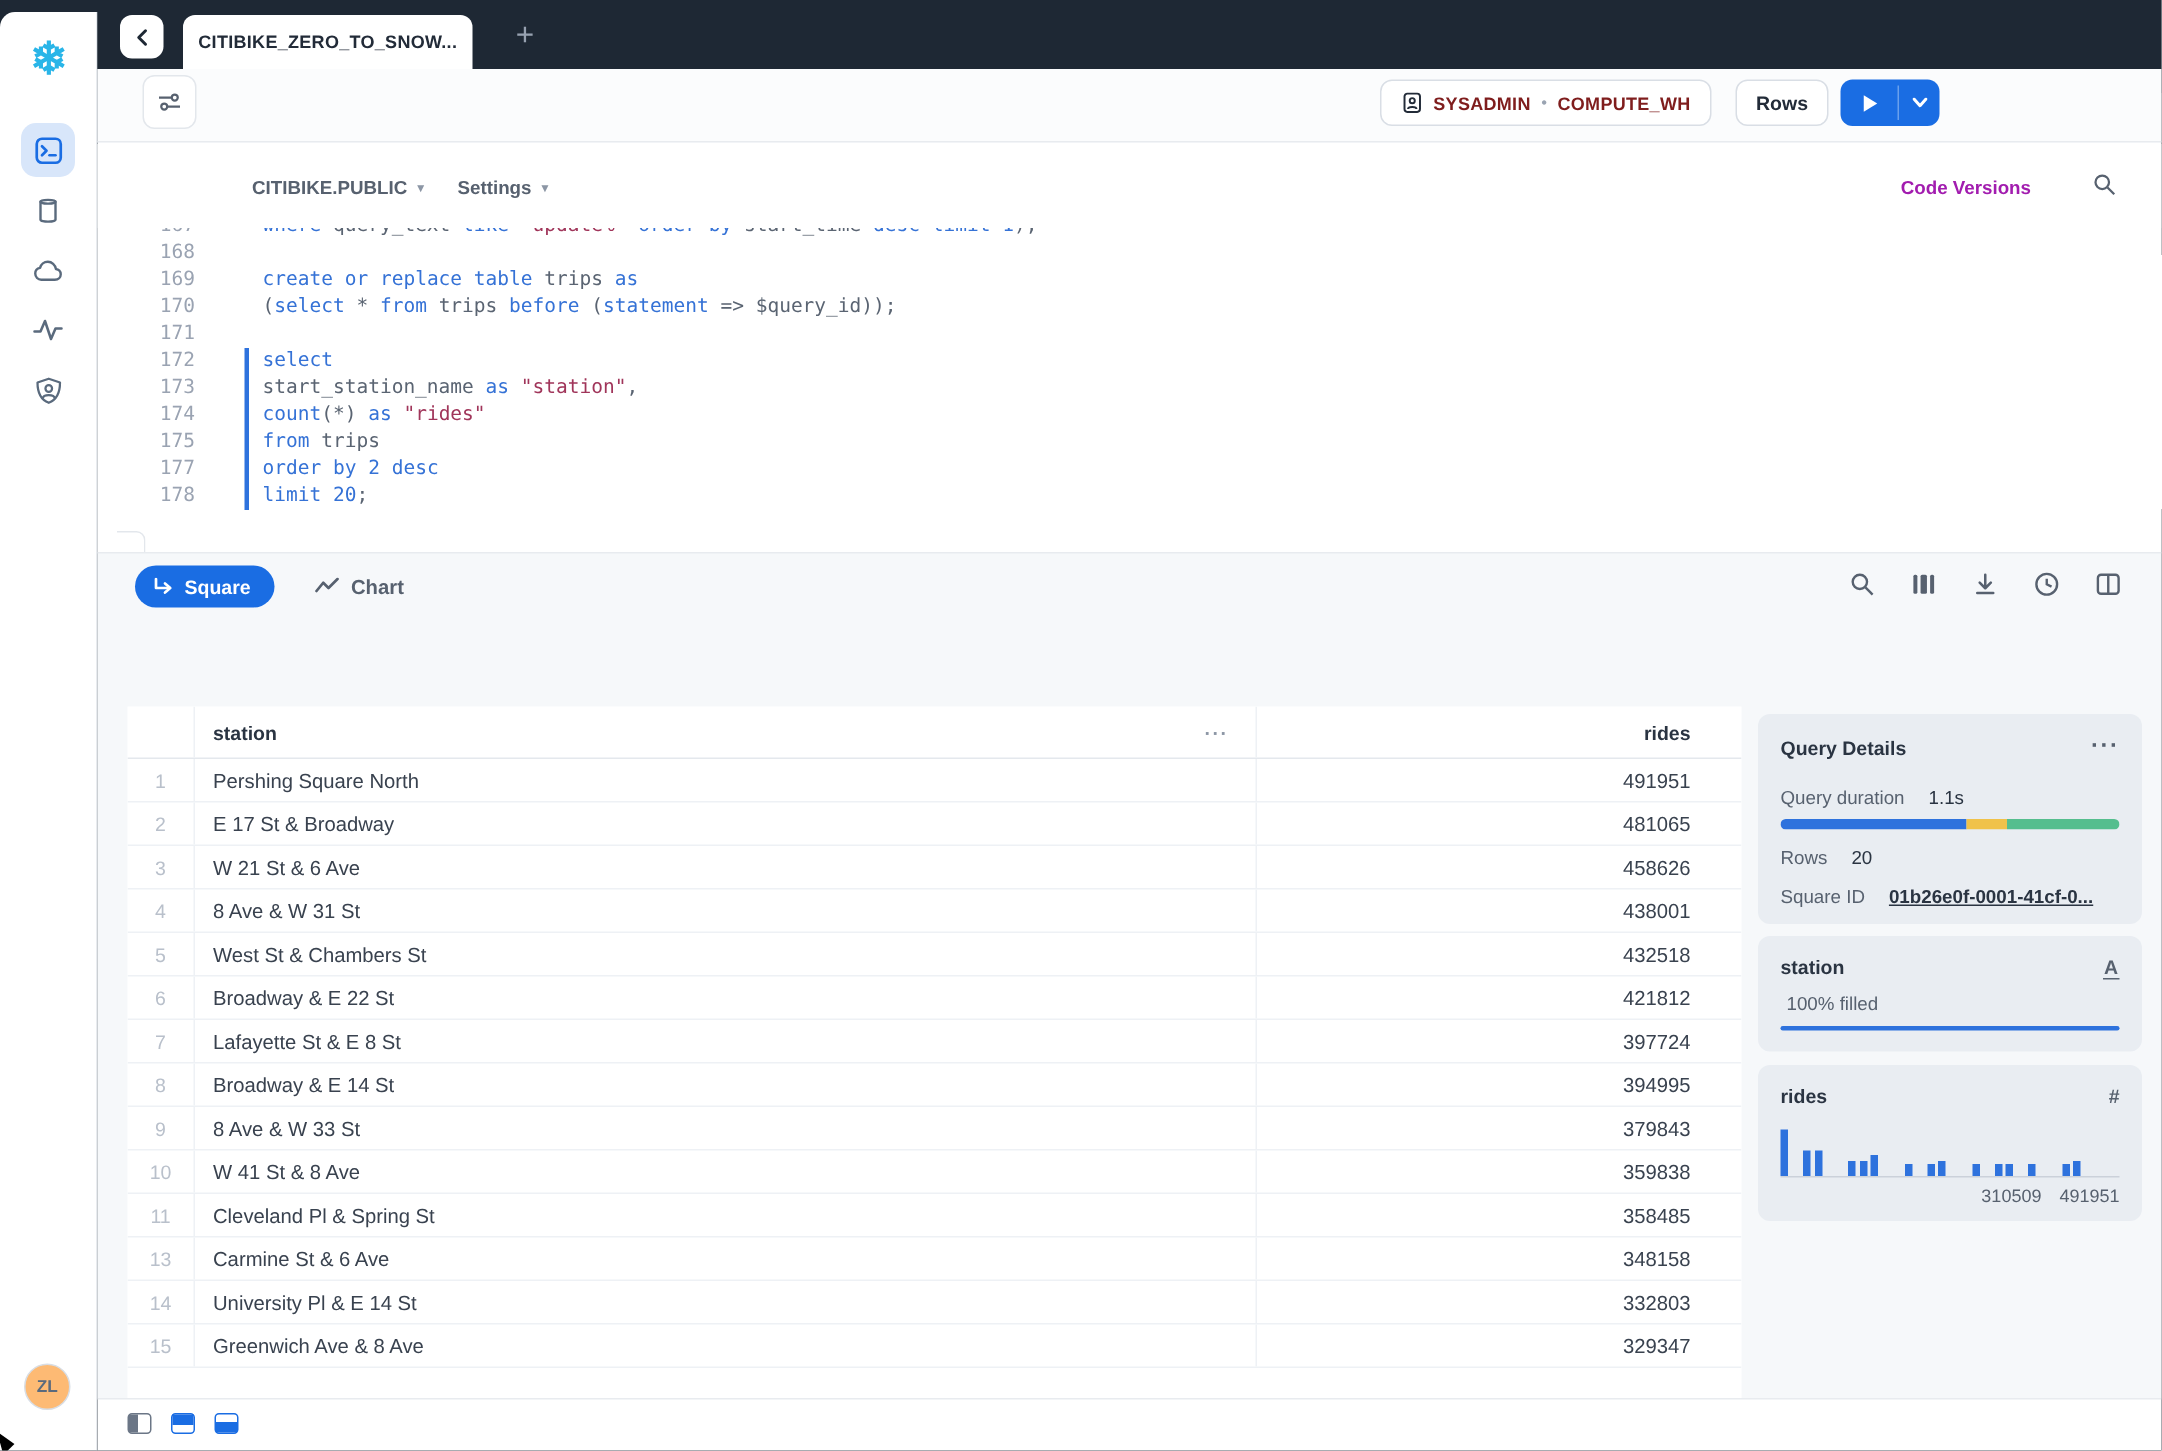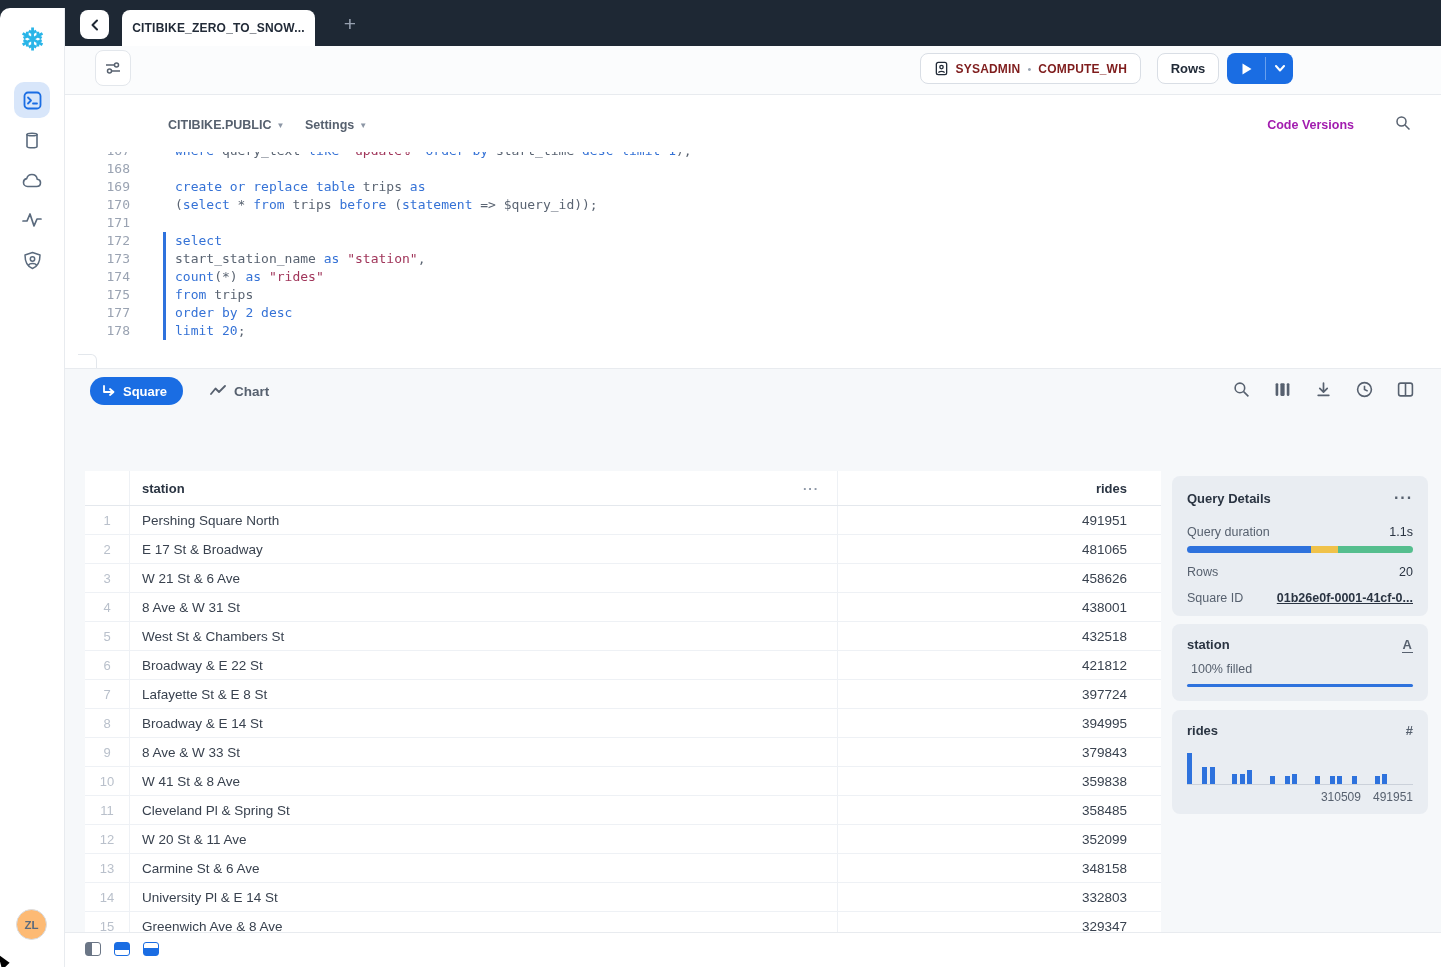--- a/index.html
+++ b/index.html
@@ -66,21 +66,21 @@
   .c-station { flex:0 0 708px; padding-left:12px; font-size:13.5px; color:#39424F; border-right:1px solid #EEF1F5; align-self:stretch; display:flex; align-items:center; position:relative; }
   .c-rides { flex:1; text-align:right; padding-right:34px; font-size:13.5px; color:#39424F; }
   .g-head .c-station, .g-head .c-rides { font-weight:700; color:#2A3442; font-size:13px; }
   .col-menu { position:absolute; right:18px; color:#8C96A5; font-weight:700; letter-spacing:1px; cursor:pointer; }
 
   
   .card { position:absolute; left:1107px; width:256px; background:#E9EDF2; border-radius:8px; padding:13px 15px; }
   .card-title-row { display:flex; justify-content:space-between; align-items:center; }
   .card-title { font-size:13px; font-weight:700; color:#2A3442; }
   .menu-dots { color:#57616F; font-weight:700; letter-spacing:1px; cursor:pointer; }
-  .kv { display:flex; justify-content:space-between; font-size:12.5px; color:#57616F; }
+  .kv { display:flex; font-size:12.5px; color:#57616F;gap:16px; }
   .kv .v { color:#2A3442; }
   .durbar { height:7px; border-radius:4px; overflow:hidden; display:flex; margin:7px 0 12px 0; }
   .qid-link { color:#24324B; font-weight:600; text-decoration:underline; cursor:pointer; }
   .type-icon { color:#57616F; font-size:13px; font-weight:600; cursor:pointer; }
   .a-under { border-bottom:1.5px solid #57616F; padding:0 1px; }
   .filled-label { font-size:12.5px; color:#57616F; margin:10px 0 8px 4px; }
   .fillbar { height:3px; background:#2E72DD; border-radius:2px; }
   .hist { height:33px; display:flex; align-items:flex-end; gap:2.5px; border-bottom:1px solid #CBD1DA; margin-top:14px; }
   .hist i { width:5px; background:#2E72DD; display:block; }
   .hist-labels { display:flex; justify-content:flex-end; font-size:12px; color:#57616F; margin-top:5px;gap:12px; }
@@ -329,25 +329,20 @@
             <div class="c-num">10</div>
             <div class="c-station">W 41 St &amp; 8 Ave</div>
             <div class="c-rides">359838</div>
           </div>
           <div class="g-row">
             <div class="c-num">11</div>
             <div class="c-station">Cleveland Pl &amp; Spring St</div>
             <div class="c-rides">358485</div>
           </div>
           <div class="g-row">
-            <div class="c-num">12</div>
-            <div class="c-station">W 20 St &amp; 11 Ave</div>
-            <div class="c-rides">352099</div>
-          </div>
-          <div class="g-row">
             <div class="c-num">13</div>
             <div class="c-station">Carmine St &amp; 6 Ave</div>
             <div class="c-rides">348158</div>
           </div>
           <div class="g-row">
             <div class="c-num">14</div>
             <div class="c-station">University Pl &amp; E 14 St</div>
             <div class="c-rides">332803</div>
           </div>
           <div class="g-row">

